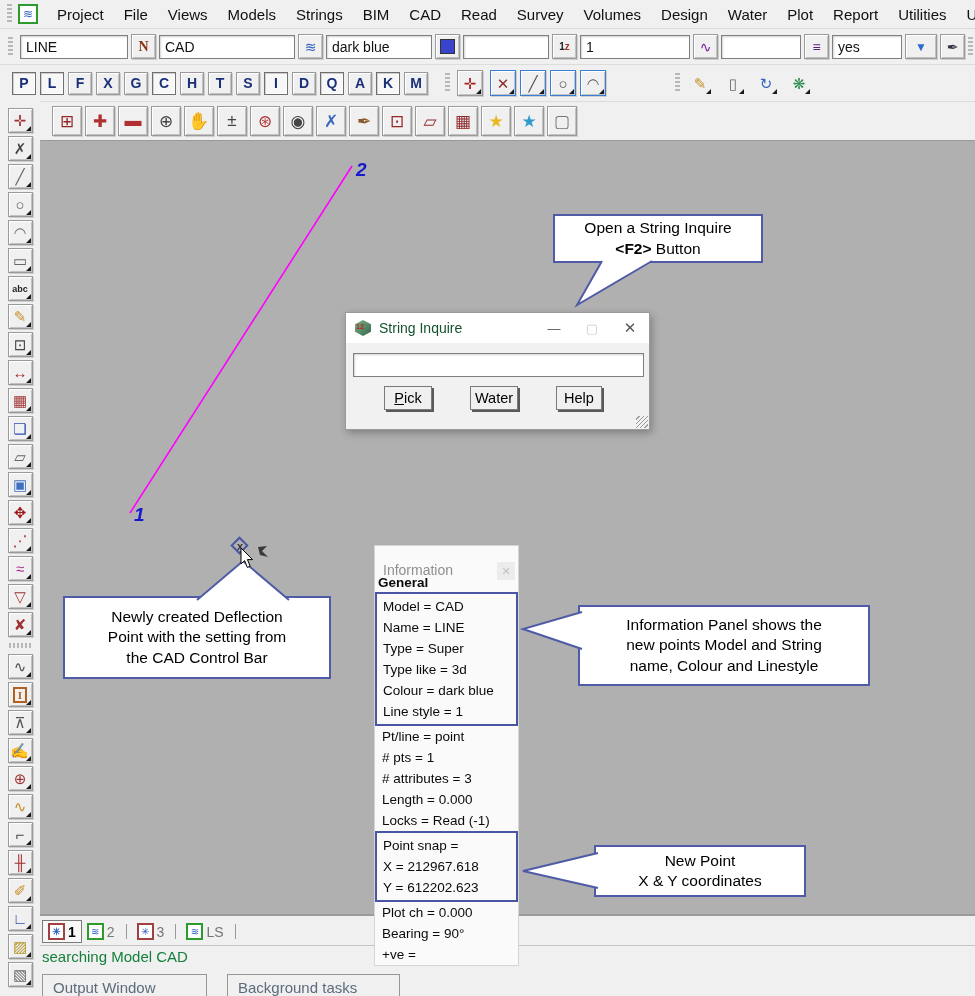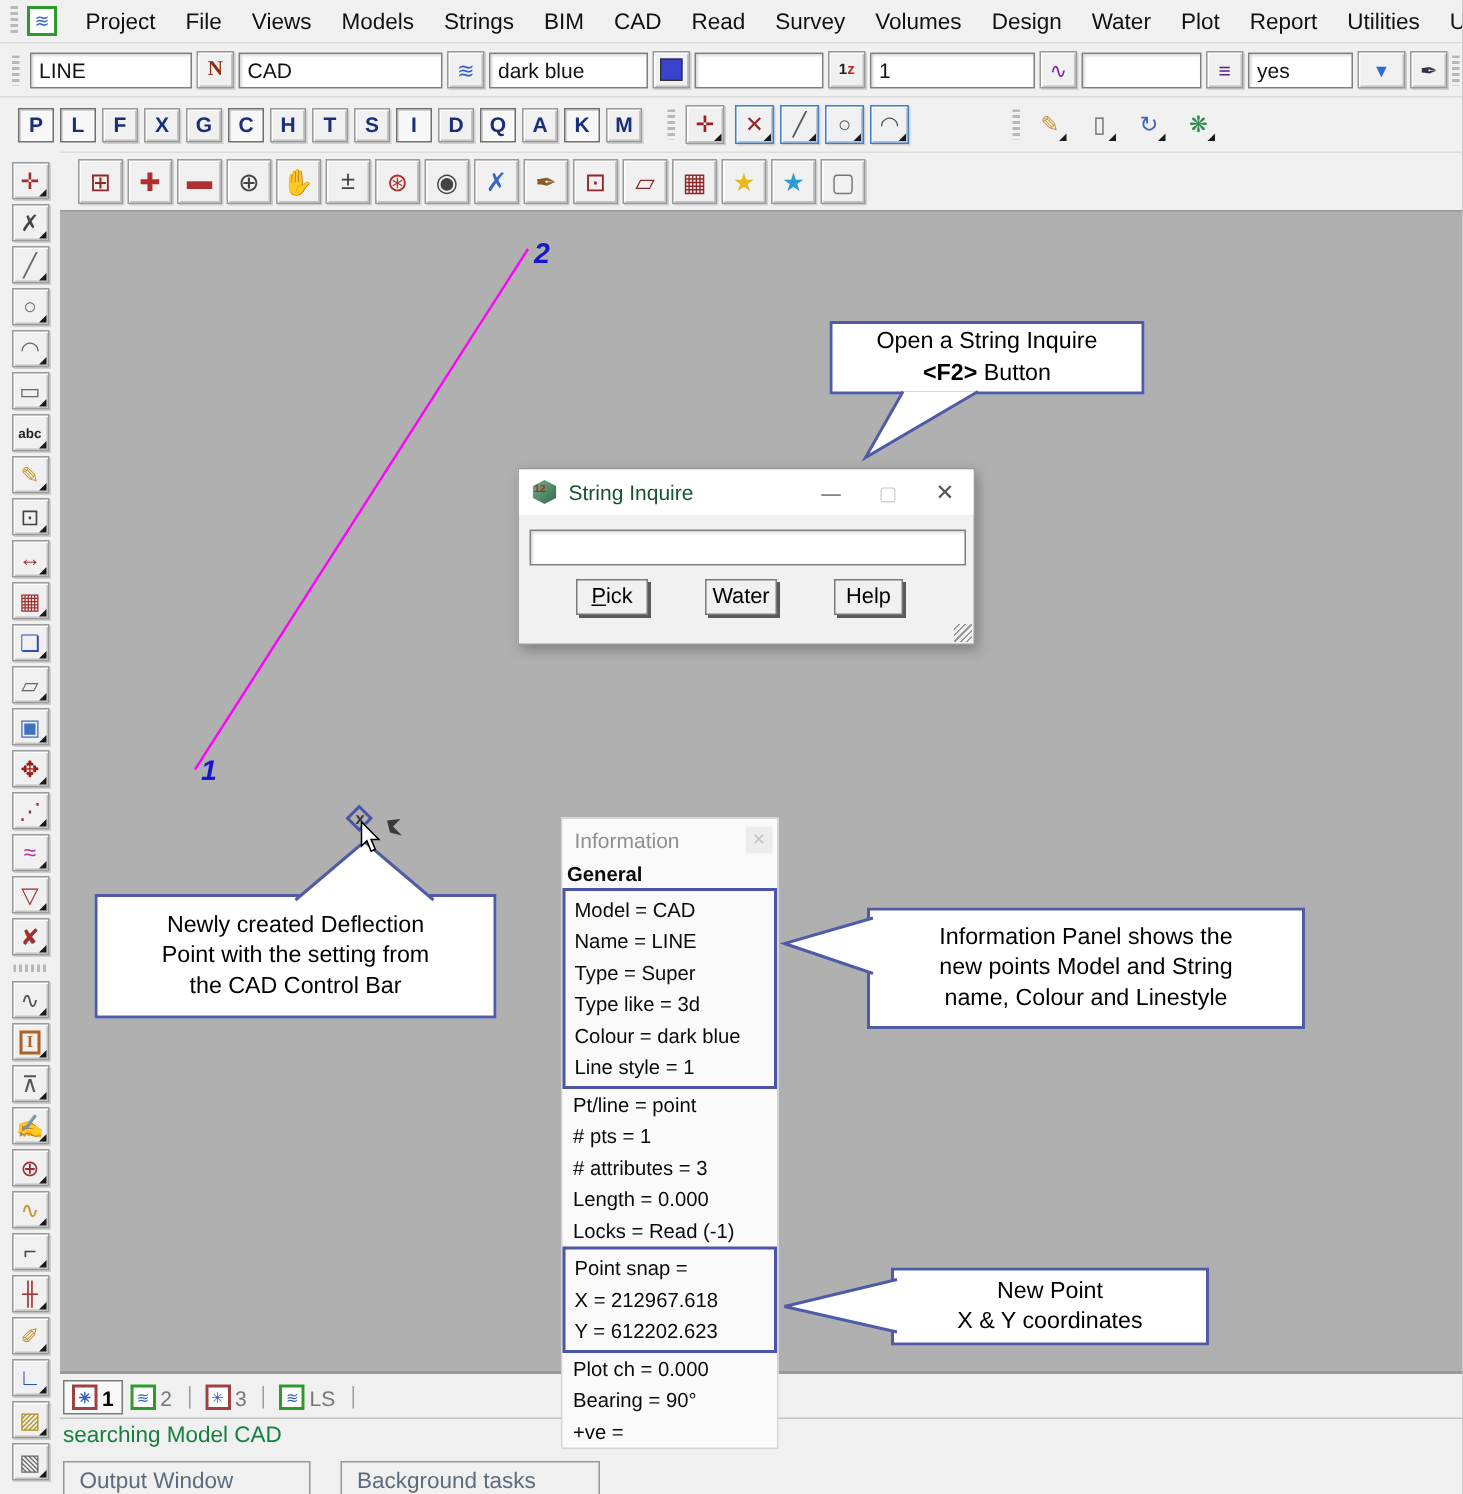--- a/index.html
+++ b/index.html
@@ -81,21 +81,21 @@
   .dlg-input { position:absolute; left:7px; top:40px; width:291px; height:24px; }
   .dlg-btn { position:absolute; top:73px; height:24px; background:#f0f0f0; border:1px solid #7a7a7a;
              box-shadow:2px 2px 0 #5a5a5a; font-size:14.5px; color:#000; display:flex; align-items:center;
              justify-content:center; }
   .dlg-grip { position:absolute; right:1px; bottom:1px; width:12px; height:12px;
              background:repeating-linear-gradient(135deg,transparent 0 2px,#9a9a9a 2px 3px); }
 
   
   .infopanel { position:absolute; left:374px; top:545px; width:145px; background:#fafafa;
                border:1px solid #d5d5d5; z-index:35; font-size:13.5px; color:#0a0a0a; }
-  .info-title { height:27px; display:flex; align-items:center; padding:0 3px 0 8px; }
+  .info-title { height:27px; display:flex; align-items:flex-start; padding:16px 3px 0 8px; }
   .info-title-text { color:#8f8f8f; font-size:14px; flex:1; }
   .info-close { width:18px; height:18px; background:#ececec; color:#c2c2c2; font-size:11px;
                display:flex; align-items:center; justify-content:center; }
   .info-section { padding:2px 0 2px 3px; font-weight:bold; }
   .info-group { border:2px solid #4a55a5; padding:2px 16px 2px 6px; line-height:21px; }
   .info-plain { padding-left:7px; line-height:21px; }
 
   
   .callout { position:absolute; background:#fff; border:2px solid #4f5ba6; color:#000; z-index:39;
              display:flex; flex-direction:column; align-items:center; justify-content:center;

